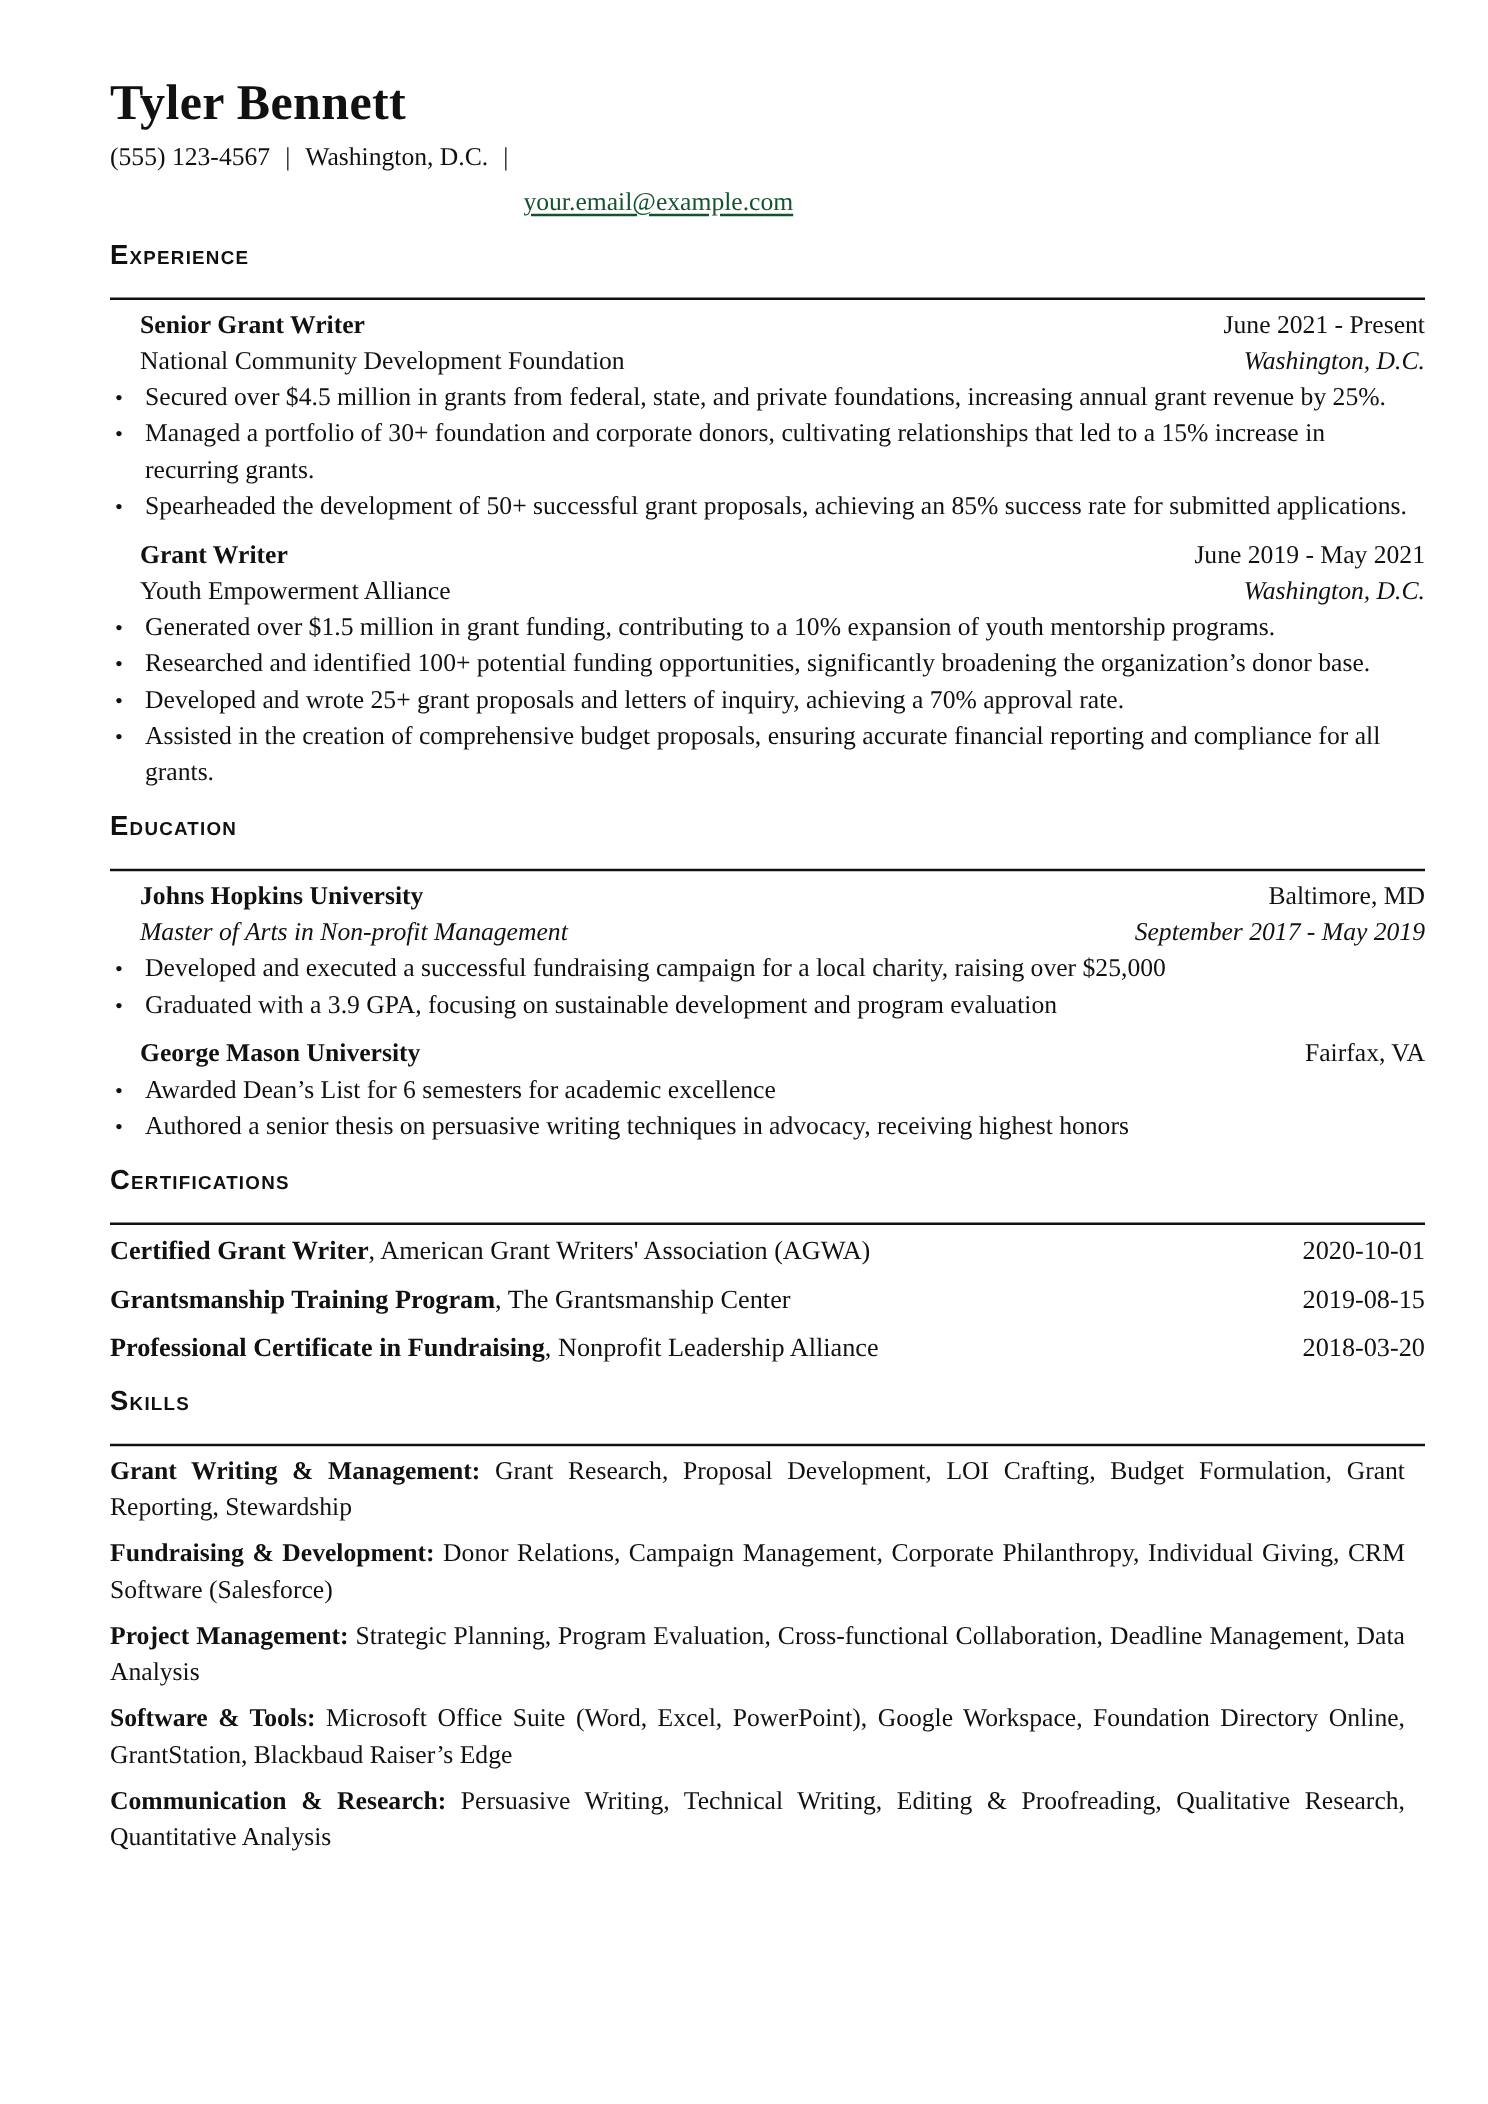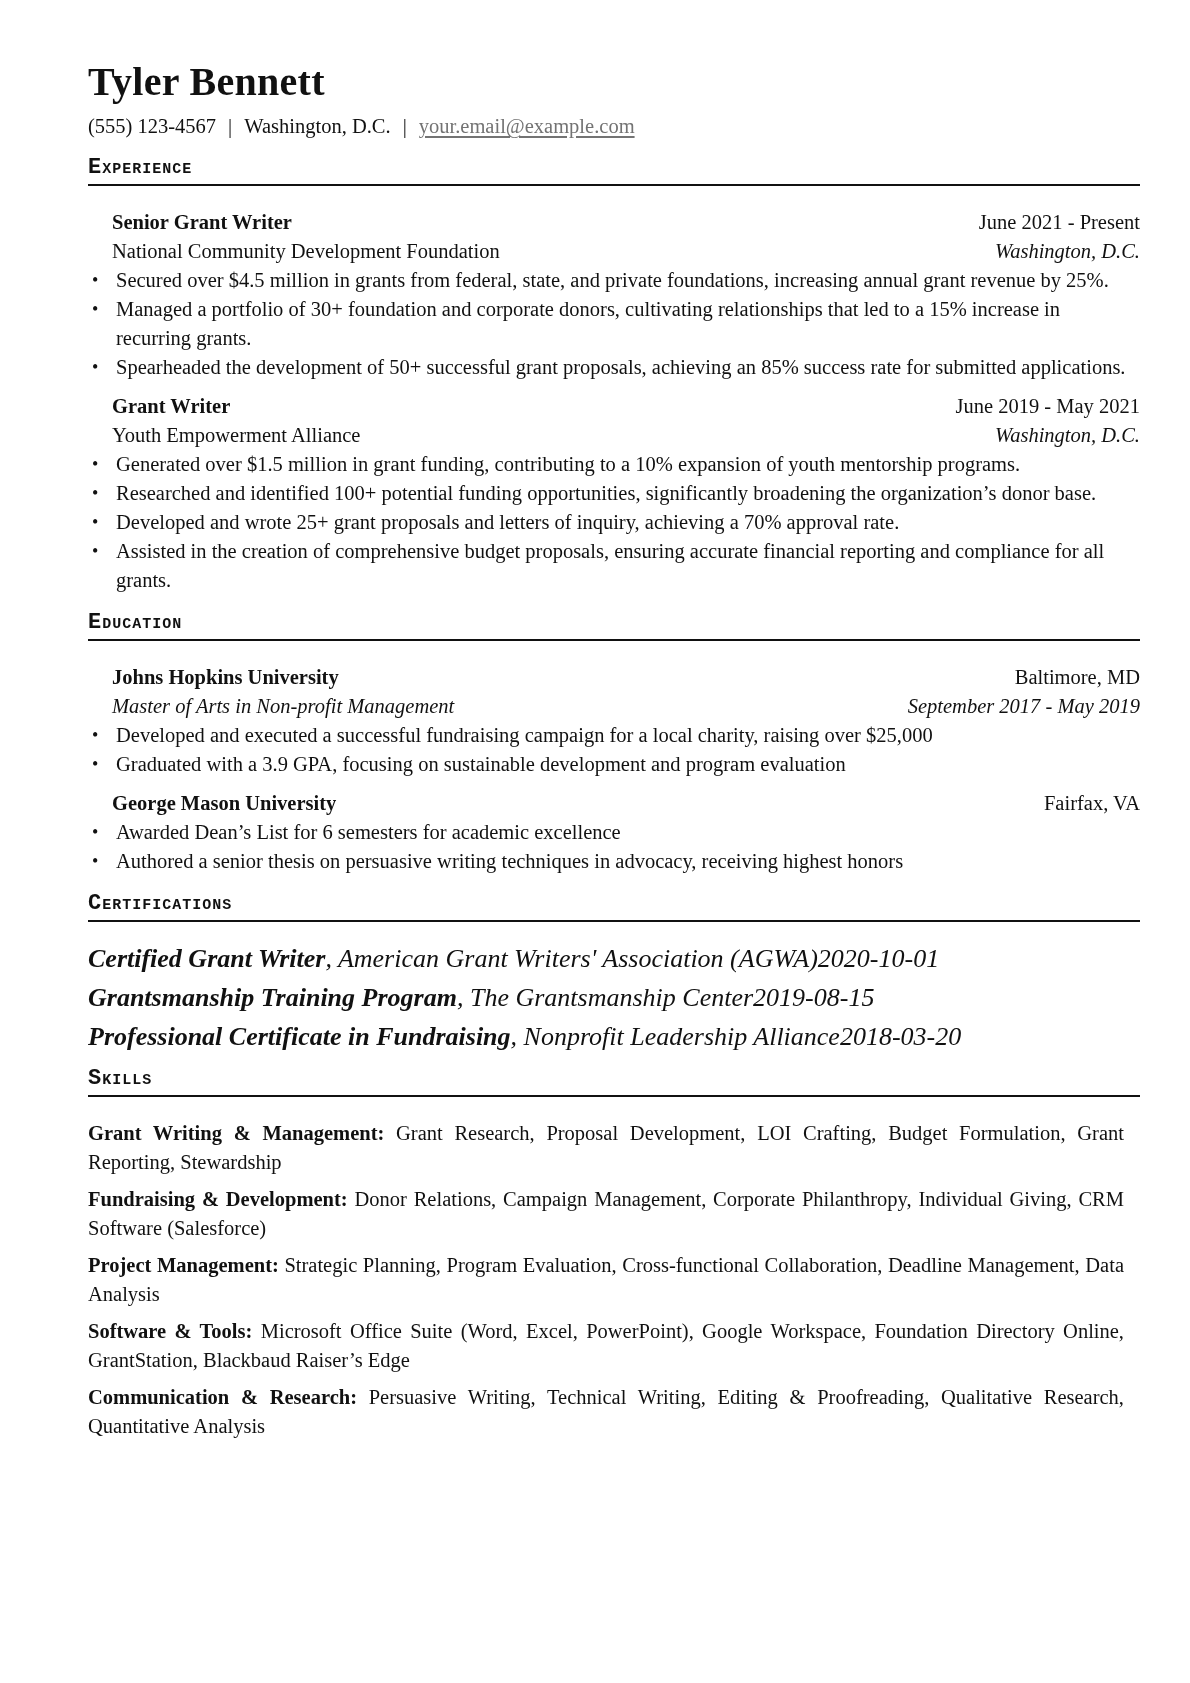--- a/index.html
+++ b/index.html
@@ -11,38 +11,38 @@
   .page { position: absolute; left: 88px; top: 58px; width: 1052px; }
   .name {
     font-family: "Liberation Serif", "DejaVu Serif", serif;
     font-weight: bold; font-size: 40px; line-height: 48px; margin: 0; letter-spacing: 0.3px;
   }
   .contact {
     font-family: "Liberation Serif", serif; font-size: 20.5px; line-height: 28px;
     margin-top: 6px; display: flex; gap: 0;
   }
   .contact .sep { margin: 0 12px; }
-  .contact a { color: #737373; text-decoration: underline; text-underline-offset: 3px; }
+  .contact a { color: #14532d; text-decoration: underline; text-underline-offset: 3px; margin-top: 36px; }
   .section { margin-top: 14px; }
   .section-title {
-    font-family: Liberation Mono, monospace; font-size: 22px; font-weight: bold;
+    font-family: Liberation Sans, sans-serif; font-size: 22px; font-weight: bold;
     font-variant: small-caps; letter-spacing: 1px; line-height: 28px;
-    border-bottom: 2px solid #111; padding-bottom: 2px; margin-bottom: 22px;
+    border-bottom: 2px solid #111; padding-bottom: 20px; margin-bottom: 6px;
   }
   .entry { margin-top: 6px; }
   .row { display: flex; justify-content: space-between; align-items: baseline;
     font-family: "Liberation Serif", serif; font-size: 20.5px; line-height: 29px; margin-left: 24px; }
   .bold { font-weight: bold; }
   .ital { font-style: italic; }
   ul.bullets { margin: 0; padding: 0 0 0 28px; list-style: none;
     font-family: "Liberation Serif", serif; font-size: 20.5px; line-height: 29px; }
   ul.bullets li { position: relative; text-align: left; padding-right: 6px; }
   ul.bullets li::before { content: "\2022"; position: absolute; left: -24px; top: 0; font-size: 18px; }
-  .cert-row { display: flex; align-items: baseline;
-    font-family: "Liberation Serif", serif; font-size: 26px; line-height: 29px; margin-top: 10px; font-style: italic; }
+  .cert-row { display: flex; justify-content: space-between; align-items: baseline;
+    font-family: "Liberation Serif", serif; font-size: 21px; line-height: 29px; margin-top: 10px; }
   .cert-row:first-child { margin-top: 4px; }
   .skill { font-family: "Liberation Serif", serif; font-size: 20.5px; line-height: 29px;
     margin-top: 8px; text-align: justify; padding-right: 16px; }
   .skill:first-child { margin-top: 4px; }
 </style>
 </head>
 <body>
 
 <div class="page">
 

